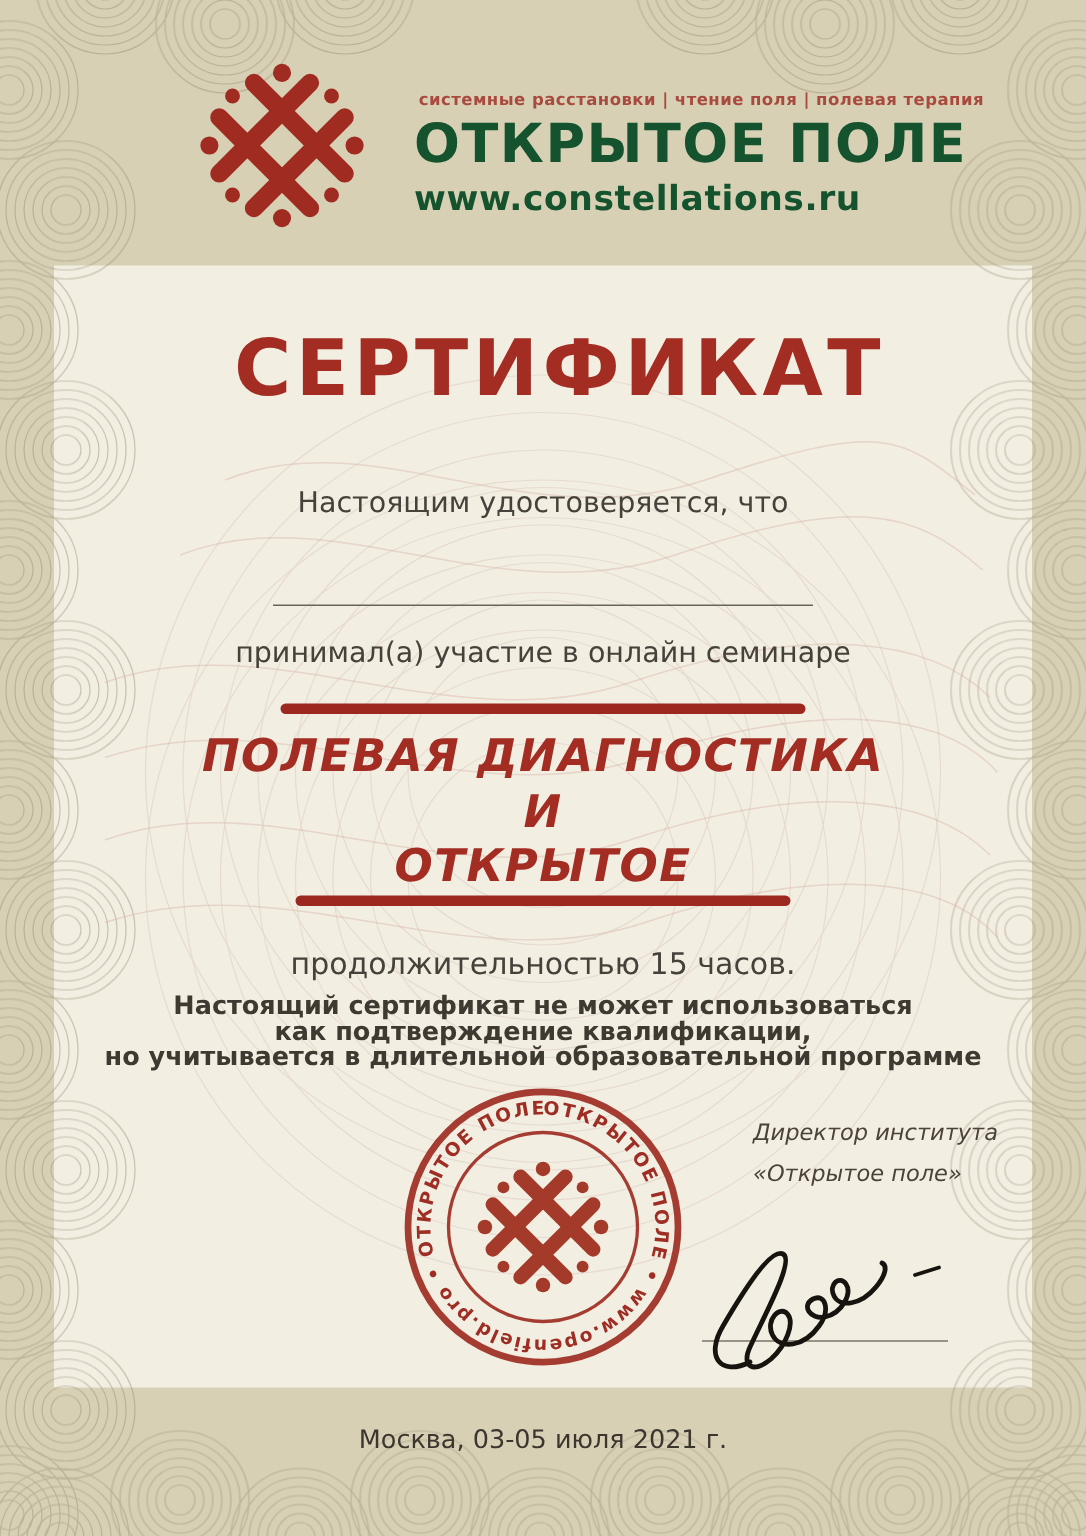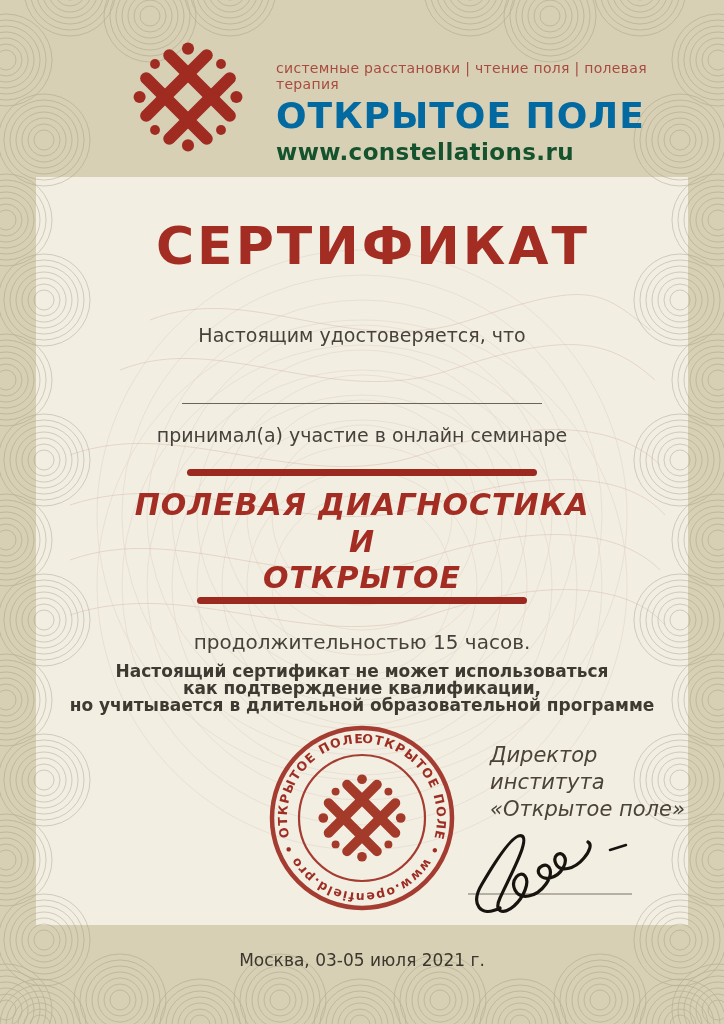--- a/index.html
+++ b/index.html
@@ -14,43 +14,43 @@
     position:absolute;left:36px;top:177px;width:652px;height:748px;
     background:#f2eee2;
   }
   .decor{position:absolute;left:0;top:0;width:724px;height:1024px;pointer-events:none;z-index:2;}
   .content{position:absolute;left:0;top:0;width:724px;height:1024px;z-index:3;}
   .center-line{position:absolute;left:0;width:724px;text-align:center;}
 
   
   .logo-box{position:absolute;left:128px;top:42px;width:122px;height:112px;color:#9f2b21;}
   .brand-block{position:absolute;left:276px;top:60px;width:380px;}
-  .tagline{font-size:14px;font-weight:normal;color:#a84b3e;letter-spacing:.3px;}
-  .brand{font-size:36px;font-weight:bold;color:#0369a1;letter-spacing:1px;line-height:40px;margin-top:4px;}
+  .tagline{font-size:11px;font-weight:bold;color:#a84b3e;letter-spacing:.3px;text-align:right;}
+  .brand{font-size:36px;font-weight:bold;color:#14532d;letter-spacing:1px;line-height:40px;margin-top:4px;}
   .website{font-size:23px;font-weight:bold;color:#14532d;letter-spacing:.4px;margin-top:3px;}
 
   .cert-title{top:216px;font-size:52px;font-weight:bold;color:#a32d23;letter-spacing:3px;padding-left:11px;}
   .certify{top:324px;font-size:19px;color:#46423b;}
   .recipient{top:356px;font-size:31px;font-weight:bold;font-style:italic;color:#17130f;}
   .name-underline{position:absolute;left:182px;top:403px;width:360px;height:1px;background:#6a655a;}
   .participation{top:424px;font-size:19px;color:#46423b;}
   .red-line{position:absolute;height:7px;border-radius:4px;background:#9c291f;}
   .red-line.l1{left:187px;top:469px;width:350px;}
   .red-line.l2{left:197px;top:597px;width:330px;}
   .seminar{font-size:30px;font-weight:bold;font-style:italic;color:#a32d23;letter-spacing:1px;}
   .sem1{top:487px;} .sem2{top:524px;} .sem3{top:560px;}
   .duration{top:630px;font-size:20px;color:#46423b;}
   .disclaimer{font-size:17px;font-weight:bold;color:#3e3931;line-height:17px;}
   .d1{top:663px;} .d2{top:680px;} .d3{top:697px;}
 
   .stamp-svg{position:absolute;left:266px;top:722px;width:192px;height:192px;}
   .ring-text{font-size:12.5px;font-weight:bold;letter-spacing:1.2px;fill:#9e2d23;}
 
   .director-block{position:absolute;left:490px;top:742px;width:210px;font-style:italic;}
-  .dir-line{font-size:21px;color:#4b4238;line-height:27px;}
+  .dir-line{font-size:15px;color:#4b4238;line-height:27px;margin-left:12px;}
   .dir-name{font-size:19px;font-weight:bold;color:#46362e;line-height:27px;}
   .sign-svg{position:absolute;left:452px;top:818px;width:210px;height:100px;}
 
   .date-line{top:950px;font-size:17px;color:#3b372e;}
 </style>
 </head>
 <body>
 
 <div class="page">
 

